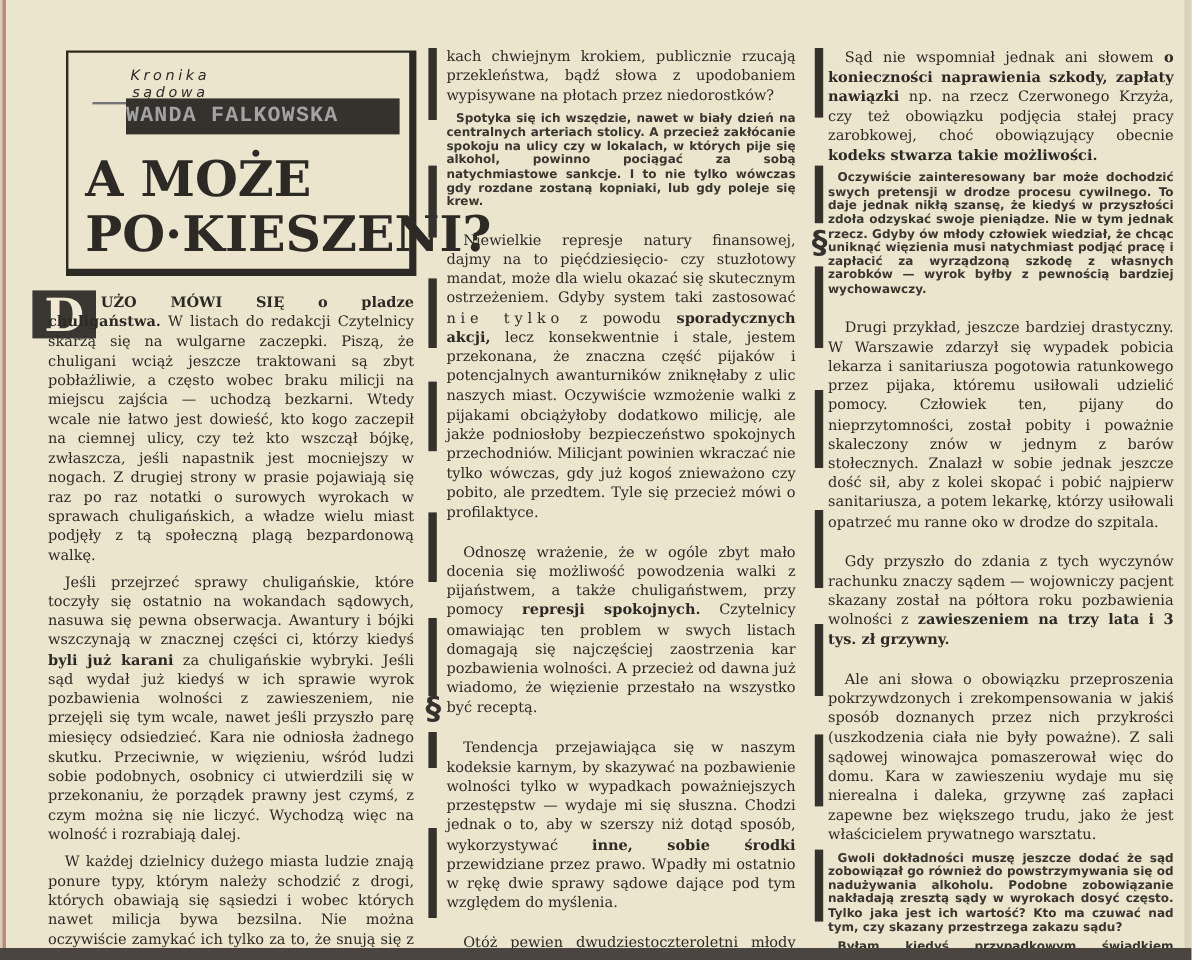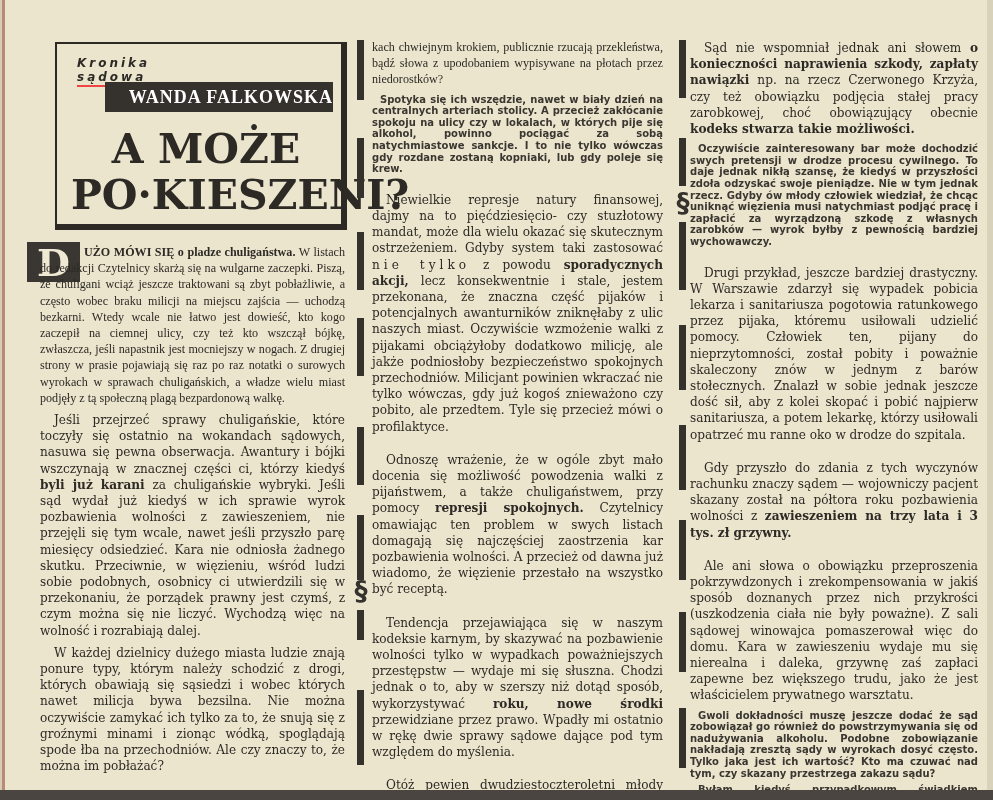--- a/index.html
+++ b/index.html
@@ -15,45 +15,45 @@
   .right-strip { position: absolute; right: 0; top: 0; width: 6px; height: 800px; background: #d9d2ba; }
 
   
   .title-box {
     position: absolute; left: 55px; top: 42px; width: 284px; height: 180px;
     border: 2px solid #2d2a25; border-right-width: 6px; border-bottom-width: 6px;
     background: transparent;
   }
   .rubric {
     position: absolute; left: 20px; top: 12px;
-    font-family: "DejaVu Sans", sans-serif; font-weight: bold; font-style: italic;
+    font-family: "DejaVu Sans", sans-serif; font-weight: normal; font-style: italic;
     font-size: 12px; letter-spacing: 3px; color: #2d2a25;
-    border-bottom: 2px solid #ef4444; padding-bottom: 1px; width: 130px;
+    border-bottom: 2px solid #737373; padding-bottom: 1px; width: 130px; text-align: center;
   }
   .author-band {
     position: absolute; left: 48px; top: 38px; width: 228px; height: 30px;
-    background: #35322d; color: #ffffff;
-    font-family: Liberation Serif, serif; font-weight: bold; font-size: 18px;
-    letter-spacing: 1px; line-height: 30px; text-align: right;
+    background: #35322d; color: #a3a3a3;
+    font-family: Liberation Mono, monospace; font-weight: bold; font-size: 18px;
+    letter-spacing: 1px; line-height: 30px; text-align: left;
   }
   .headline {
     position: absolute; left: 14px; top: 82px; width: 270px;
     font-family: "DejaVu Serif", serif; font-weight: bold; font-size: 41px;
-    line-height: 46px; color: #2d2a25; letter-spacing: 0px; text-align: center;
+    line-height: 46px; color: #2d2a25; letter-spacing: 0px;
   }
   .headline .line { display: block; white-space: nowrap; }
 
   
   .col {
     position: absolute; font-size: 12.1px; line-height: 16.2px; text-align: justify;
     hyphens: manual;
   }
   .col p { margin: 0; text-indent: 14px; }
   .col p + p { margin-top: 17px; }
-  .col p.noindent { text-indent: 0; font-family: Liberation Serif, serif; }
+  .col p.noindent { text-indent: 0; }
   .col p.small {
     font-family: "DejaVu Sans", sans-serif; font-size: 10px; line-height: 11.6px;
     text-indent: 8px; margin: 6px 0 5px 0; font-weight: bold; color: #3a3630;
   }
   .col b { font-weight: bold; }
   .col .spaced { letter-spacing: 4px; }
 
   .col-left { left: 40px; top: 244px; width: 305px; }
   .col-mid { left: 372px; top: 39px; width: 291px; }
   .col-right { left: 690px; top: 40px; width: 288px; }
@@ -114,21 +114,21 @@
 <div class="col col-mid">
   <p class="noindent">kach chwiejnym krokiem, publicznie rzucają przekleństwa, bądź słowa z upodobaniem wypisywane na płotach przez niedorostków?</p>
   <p class="small">Spotyka się ich wszędzie, nawet w biały dzień na centralnych arteriach stolicy. A przecież zakłócanie spokoju na ulicy czy w lokalach, w których pije się alkohol, powinno pociągać za sobą natychmiastowe sankcje. I to nie tylko wówczas gdy rozdane zostaną kopniaki, lub gdy poleje się krew.</p>
   <p>
     <span>Niewielkie represje natury finansowej, dajmy na to pięćdziesięcio- czy stuzłotowy mandat, może dla wielu okazać się skutecznym ostrzeżeniem. Gdyby system taki zastosować </span><span class="spaced">nie tylko</span><span> z powodu </span><b>sporadycznych akcji,</b><span> lecz konsekwentnie i stale, jestem przekonana, że znaczna część pijaków i potencjalnych awanturników zniknęłaby z ulic naszych miast. Oczywiście wzmożenie walki z pijakami obciążyłoby dodatkowo milicję, ale jakże podniosłoby bezpieczeństwo spokojnych przechodniów. Milicjant powinien wkraczać nie tylko wówczas, gdy już kogoś znieważono czy pobito, ale przedtem. Tyle się przecież mówi o profilaktyce.</span>
   </p>
   <p>
     <span>Odnoszę wrażenie, że w ogóle zbyt mało docenia się możliwość powodzenia walki z pijaństwem, a także chuligaństwem, przy pomocy </span><b>represji spokojnych.</b><span> Czytelnicy omawiając ten problem w swych listach domagają się najczęściej zaostrzenia kar pozbawienia wolności. A przecież od dawna już wiadomo, że więzienie przestało na wszystko być receptą.</span>
   </p>
   <p>
-    <span>Tendencja przejawiająca się w naszym kodeksie karnym, by skazywać na pozbawienie wolności tylko w wypadkach poważniejszych przestępstw — wydaje mi się słuszna. Chodzi jednak o to, aby w szerszy niż dotąd sposób, wykorzystywać </span><b>roku, nowe środki</b><span> przewidziane przez prawo. Wpadły mi ostatnio w rękę dwie sprawy sądowe dające pod tym względem do myślenia.</span>
+    <span>Tendencja przejawiająca się w naszym kodeksie karnym, by skazywać na pozbawienie wolności tylko w wypadkach poważniejszych przestępstw — wydaje mi się słuszna. Chodzi jednak o to, aby w szerszy niż dotąd sposób, wykorzystywać </span><b>inne, sobie środki</b><span> przewidziane przez prawo. Wpadły mi ostatnio w rękę dwie sprawy sądowe dające pod tym względem do myślenia.</span>
   </p>
   <p>
     <span>Otóż pewien dwudziestoczteroletni młody człowiek po pijanemu wywołał awanturę w jednym z warszawskich barów, w czasie której powybijał szyby wartości około </span>
   </p>
 </div>
 
 <div class="bar" style="left:679px; top:40px; height:58px;"></div>
 <div class="bar" style="left:679px; top:138px; height:48px;"></div>
 <div class="para-mark" style="left:675px; top:190px;">§</div>
 <div class="bar" style="left:679px; top:222px; height:68px;"></div>

